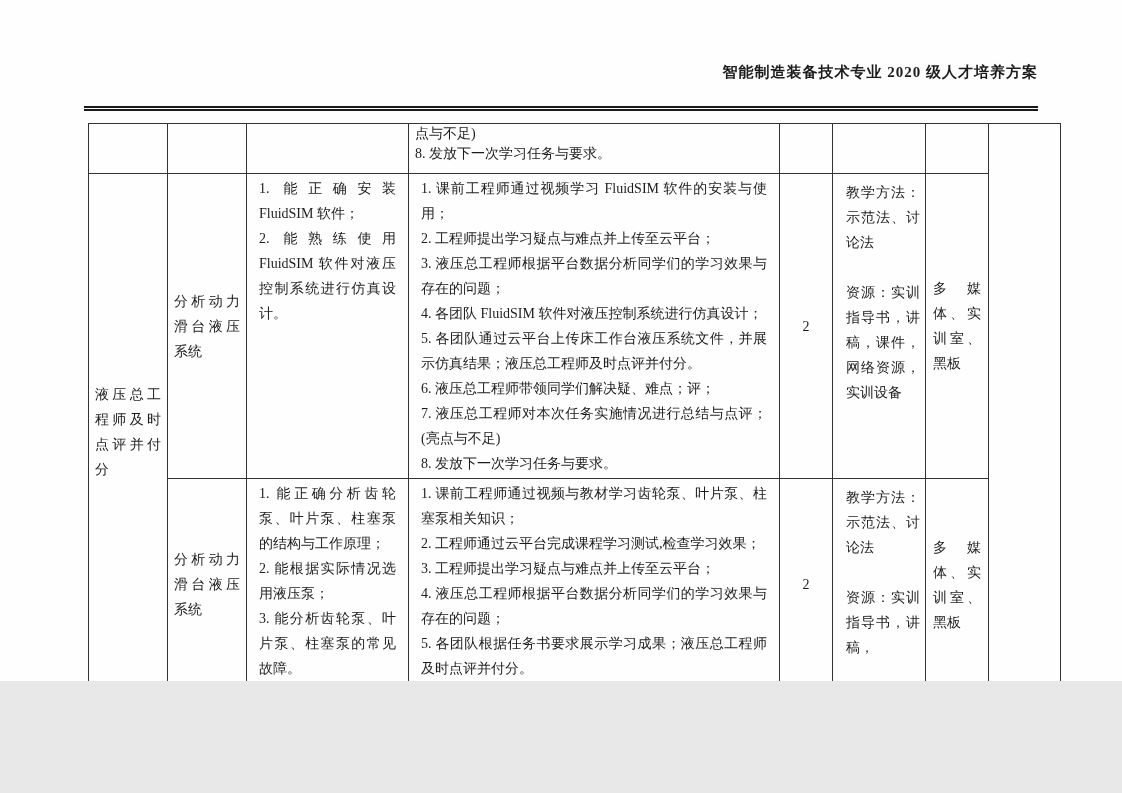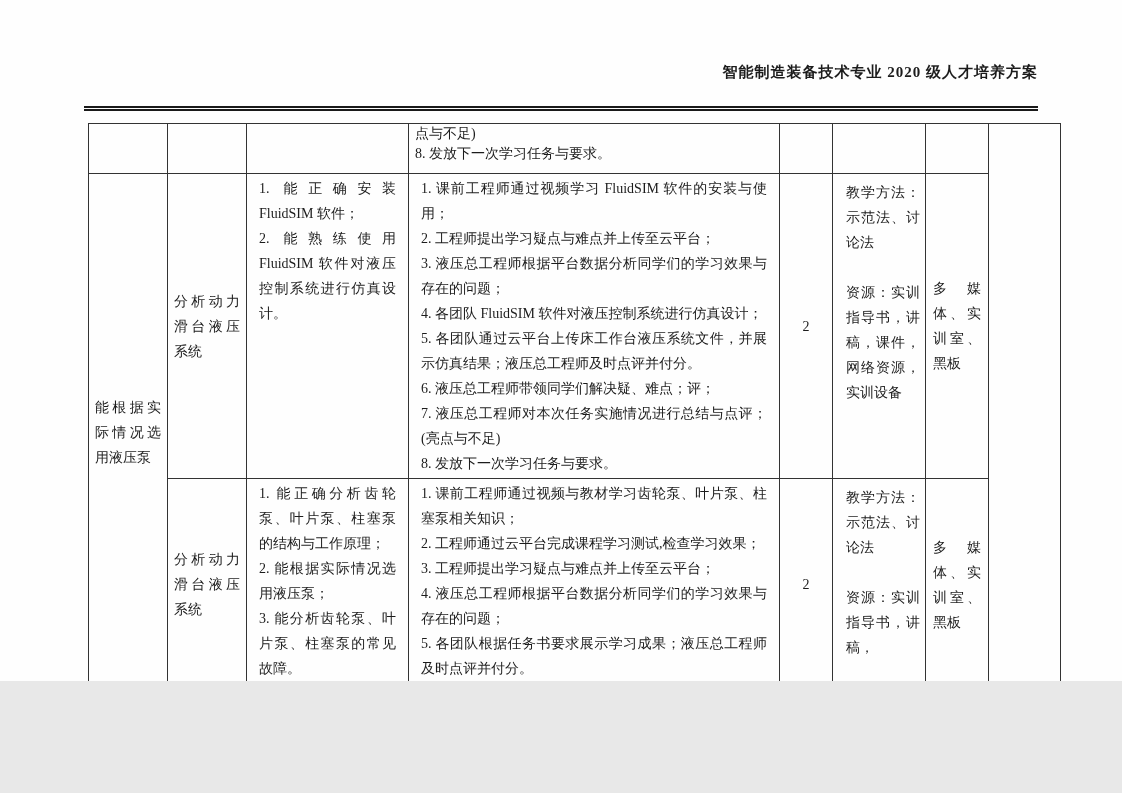--- a/index.html
+++ b/index.html
@@ -91,21 +91,21 @@
       <td class="carry"></td>
       <td class="carry">点与不足)
 8. 发放下一次学习任务与要求。</td>
       <td class="carry"></td>
       <td class="carry"></td>
       <td class="carry"></td>
       <td rowspan="3"></td>
     </tr>
 
     <tr class="r1">
-      <td rowspan="2" class="v-mid narrow">能根据实际情况选用液压泵</td>
+      <td rowspan="2" class="v-mid narrow">液压总工程师及时点评并付分</td>
       <td class="v-mid narrow">分析动力滑台液压系统</td>
       <td>1. 能正确安装 FluidSIM 软件；
 2. 能熟练使用 FluidSIM 软件对液压控制系统进行仿真设计。</td>
       <td>1. 课前工程师通过视频学习 FluidSIM 软件的安装与使用；
 2. 工程师提出学习疑点与难点并上传至云平台；
 3. 液压总工程师根据平台数据分析同学们的学习效果与存在的问题；
 4. 各团队 FluidSIM 软件对液压控制系统进行仿真设计；
 5. 各团队通过云平台上传床工作台液压系统文件，并展示仿真结果；液压总工程师及时点评并付分。
 6. 液压总工程师带领同学们解决疑、难点；评；
 7. 液压总工程师对本次任务实施情况进行总结与点评；(亮点与不足)

